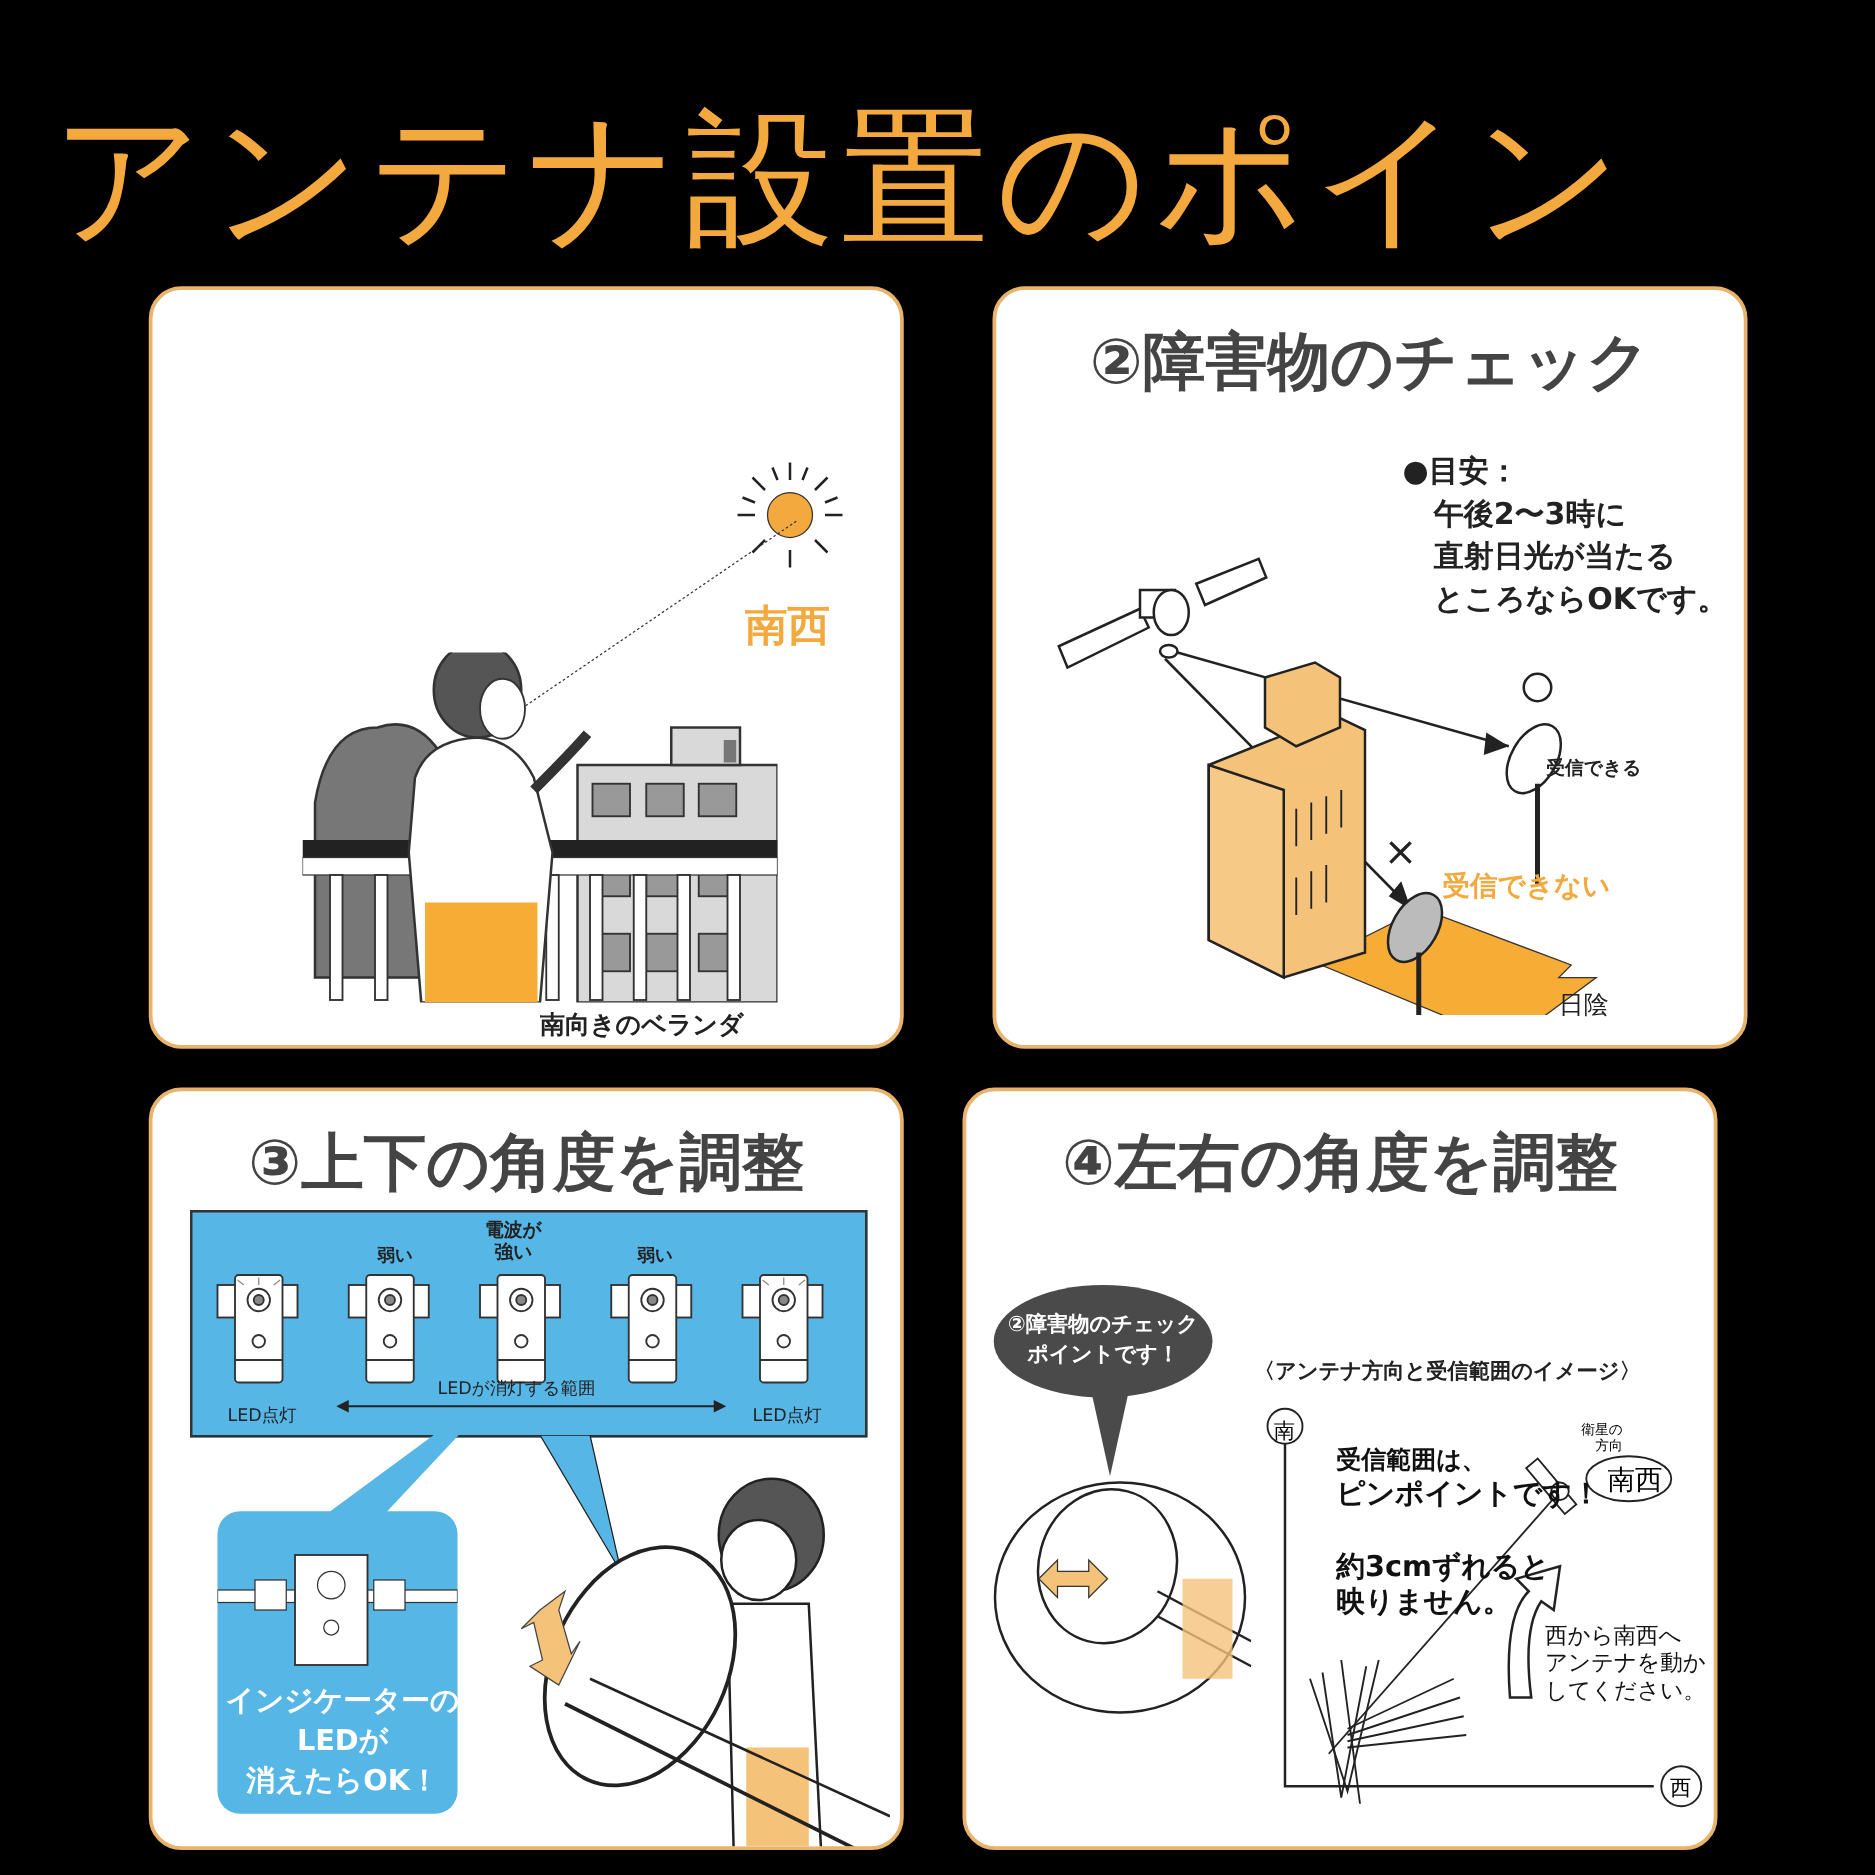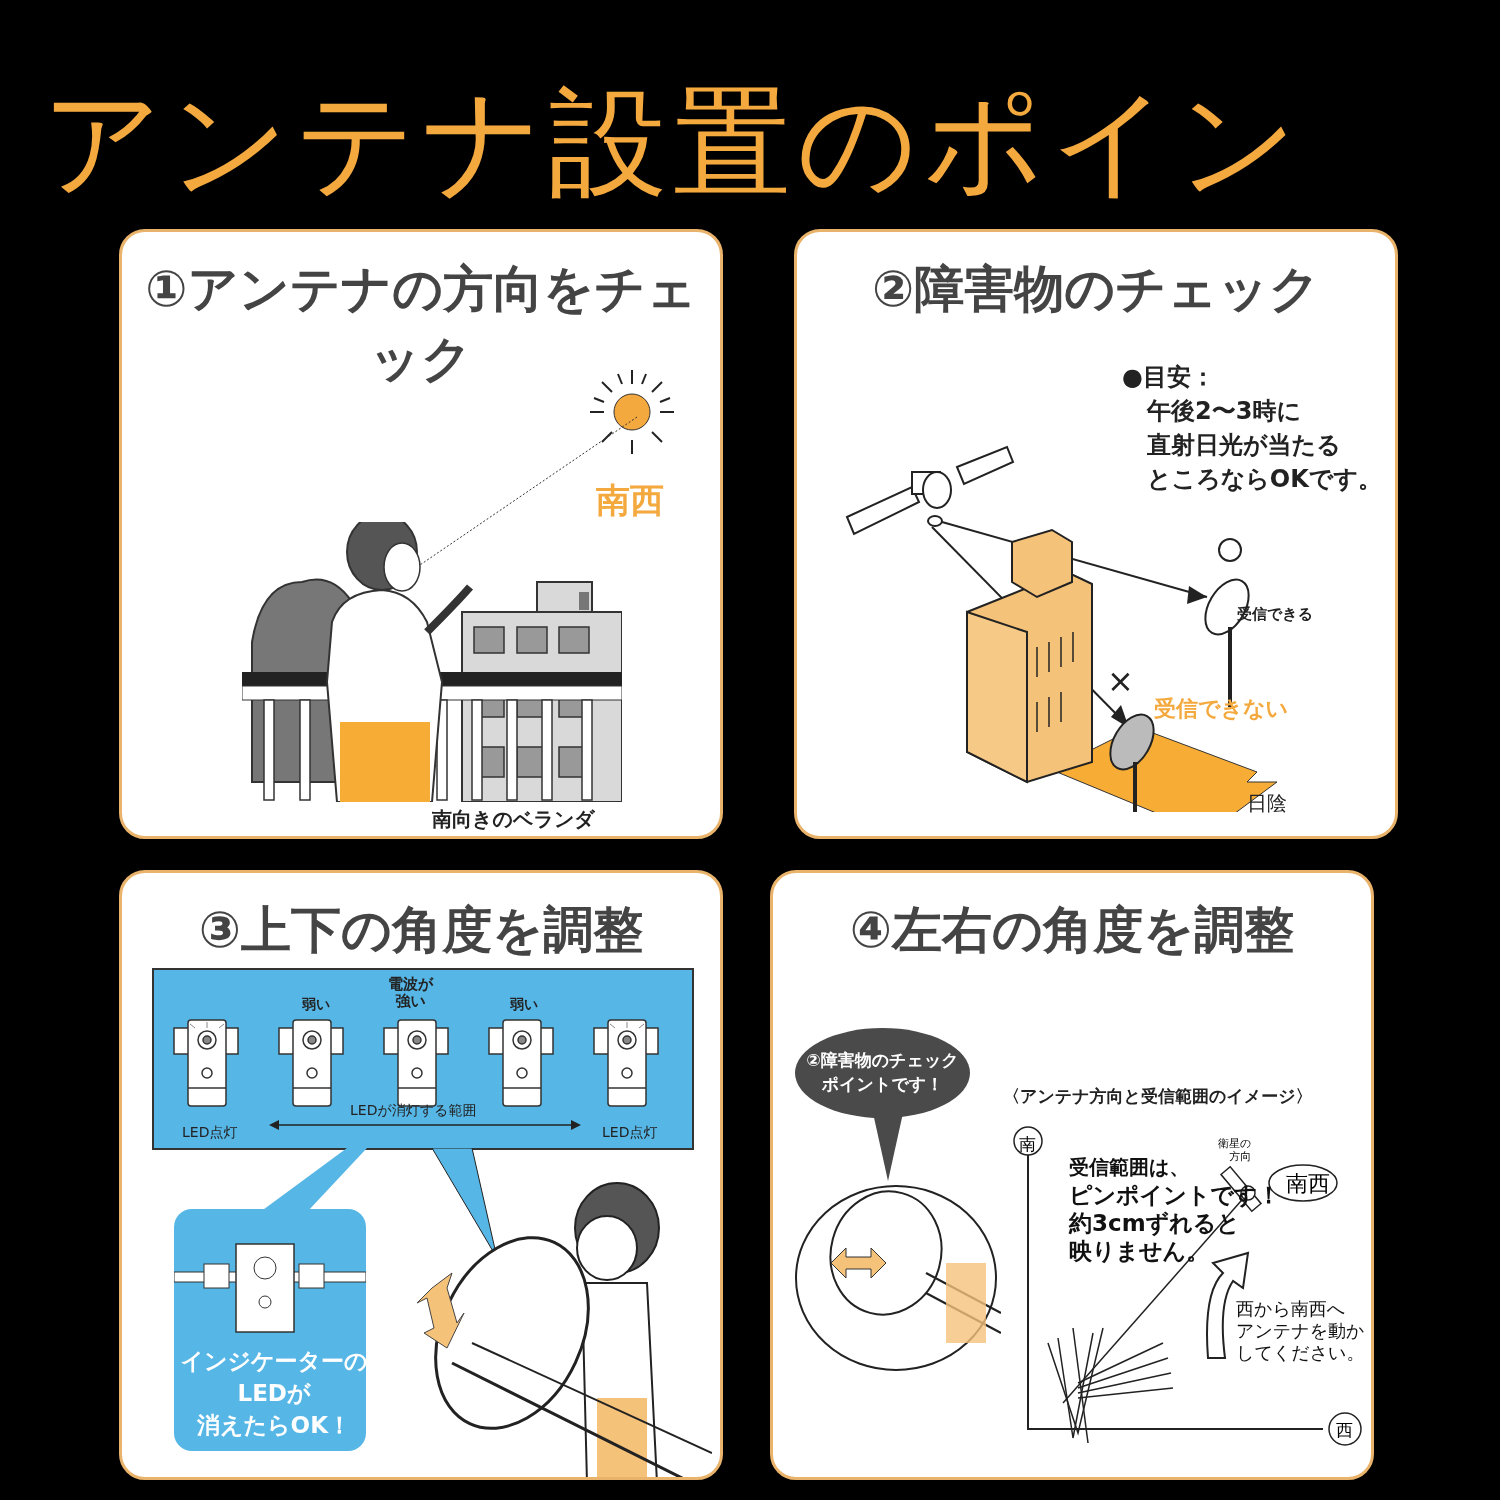--- a/index.html
+++ b/index.html
@@ -17,21 +17,20 @@
   .lbl{color:#222;font-size:20px;font-weight:bold;}
   .blue-box{background:#56b6e6;border:2px solid #333;box-sizing:border-box;}
   svg{display:block;}
 </style>
 </head>
 <body>
 
 <div class="main-title">アンテナ設置のポイント</div>
 
 <div class="panel p1">
-  <div class="ptitle">①アンテナの方向をチェック</div>
 
 
   <svg class="abs" style="left:460px;top:130px;" width="100" height="100">
     <circle cx="50" cy="50" r="18" fill="#f4a93e" stroke="#333" stroke-width="1"></circle>
     <g stroke="#222" stroke-width="2">
       <line x1="50" y1="8" x2="50" y2="22"></line>
         <line x1="50" y1="78" x2="50" y2="92"></line>
       <line x1="8" y1="50" x2="22" y2="50"></line>
         <line x1="78" y1="50" x2="92" y2="50"></line>
       <line x1="20" y1="20" x2="30" y2="30"></line>
@@ -264,28 +263,28 @@
       <line x1="75" y1="260" x2="160" y2="220"></line>
         <line x1="75" y1="265" x2="165" y2="235"></line>
       <line x1="75" y1="270" x2="168" y2="250"></line>
         <line x1="75" y1="275" x2="170" y2="265"></line>
     </g>
     <path d="M205 235 Q200 170 220 150 L210 140 L245 130 L240 165 L230 158 Q215 180 222 235 Z" fill="#fff" stroke="#222" stroke-width="2"></path>
   </svg>
   <div class="abs" style="left:246px;top:260px;font-size:17px;">南</div>
   <div class="abs" style="left:563px;top:546px;font-size:17px;">西</div>
   <div class="abs" style="left:513px;top:296px;font-size:22px;">南西</div>
-  <div class="abs" style="left:445px;top:264px;font-size:11px;line-height:13px;text-align:right;">
+  <div class="abs" style="left:492px;top:264px;font-size:11px;line-height:13px;text-align:right;">
     <div>衛星の</div>
     <div>方向</div>
   </div>
   <div class="abs" style="left:296px;top:280px;font-size:20px;font-weight:bold;color:#111;line-height:28px;">
     <div>受信範囲は、</div>
     <div style="font-size:23px;">ピンポイントです！</div>
-    <div style="font-size:23px;">約3cmずれると</div>
+    <div style="font-size:23px;margin-top:31px;">約3cmずれると</div>
     <div style="font-size:23px;">映りません。</div>
   </div>
   <div class="abs" style="left:463px;top:425px;font-size:18px;color:#111;line-height:22px;">
     <div>西から南西へ</div>
     <div>アンテナを動か</div>
     <div>してください。</div>
   </div>
 </div>
 
 </body></html>

